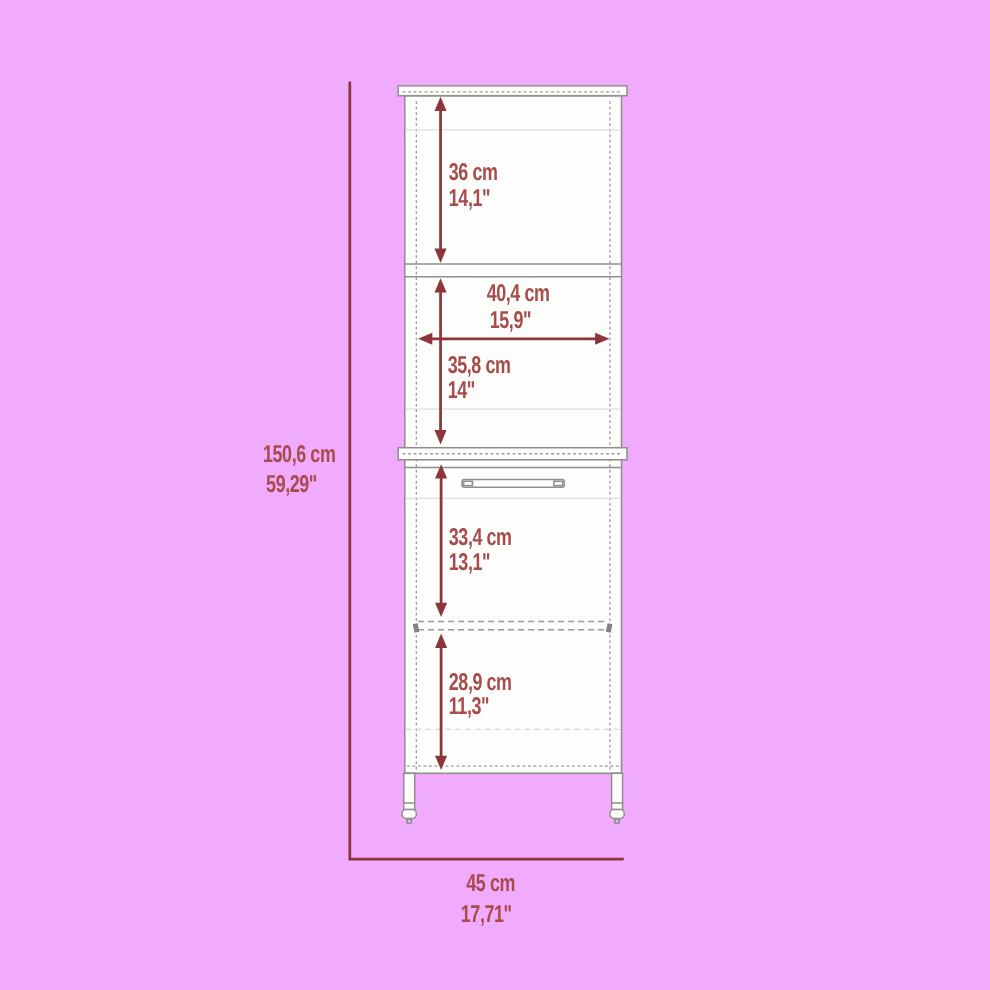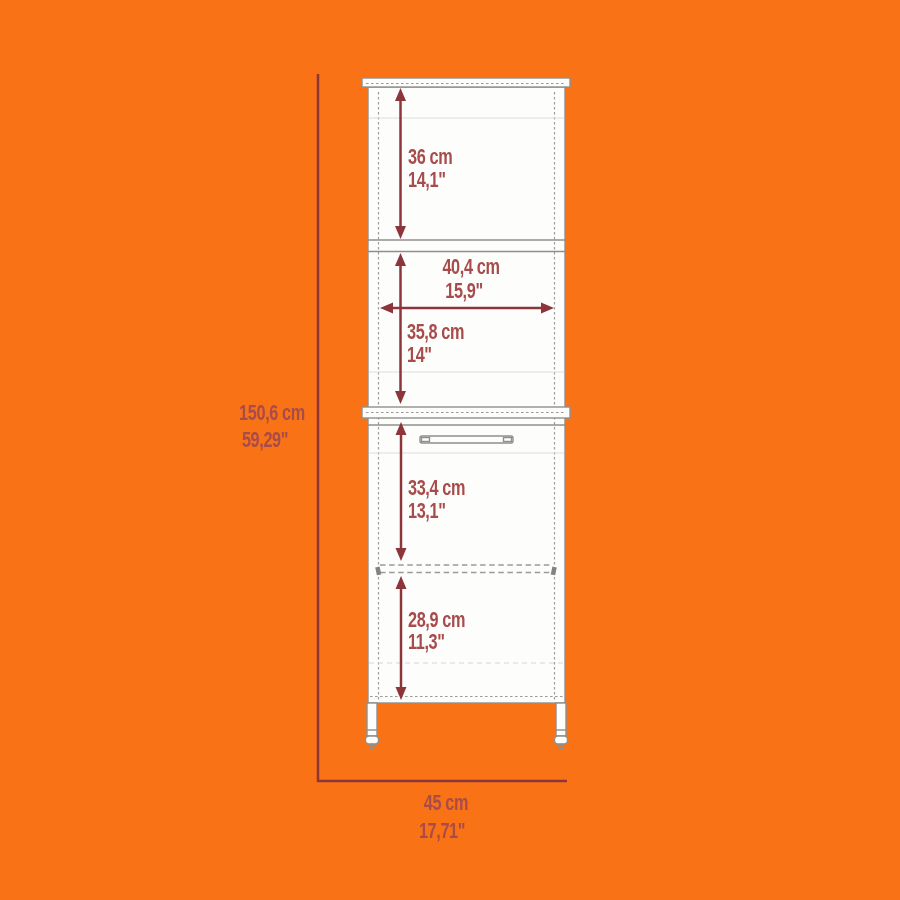--- a/index.html
+++ b/index.html
@@ -4,21 +4,21 @@
 <style>
   html, body {
     margin: 0;
     padding: 0;
     background: #fbfaf8;
   }
   .canvas {
     position: relative;
     width: 900px;
     height: 900px;
-    background: #f97316;
+    background: #f0abfc;
     overflow: hidden;
     font-family: "Liberation Sans", sans-serif;
   }
   svg { display: block; }
   .cab-line   { stroke: #8f8f8d; stroke-width: 1.4; fill: none; }
   .cab-fill   { stroke: #8f8f8d; stroke-width: 1.4; fill: #fdfdfc; }
   .stitch     { stroke: #9c9c9a; stroke-width: 1.2; fill: none; stroke-dasharray: 2.6 2.4; }
   .faint      { stroke: #dededa; stroke-width: 1.1; fill: none; }
   .faint-dash { stroke: #d6d6d2; stroke-width: 1.1; fill: none; stroke-dasharray: 5 4; }
   .hidden-shelf { stroke: #9a9a98; stroke-width: 1.3; fill: none; stroke-dasharray: 5.5 3.6; }

